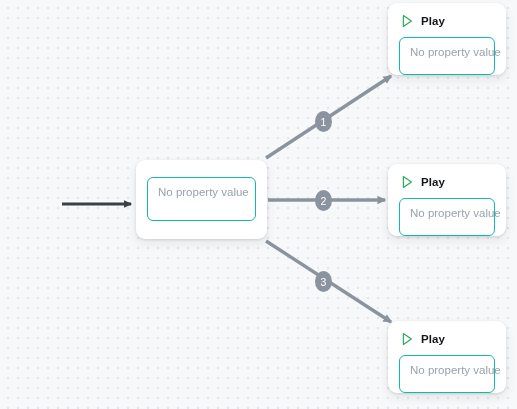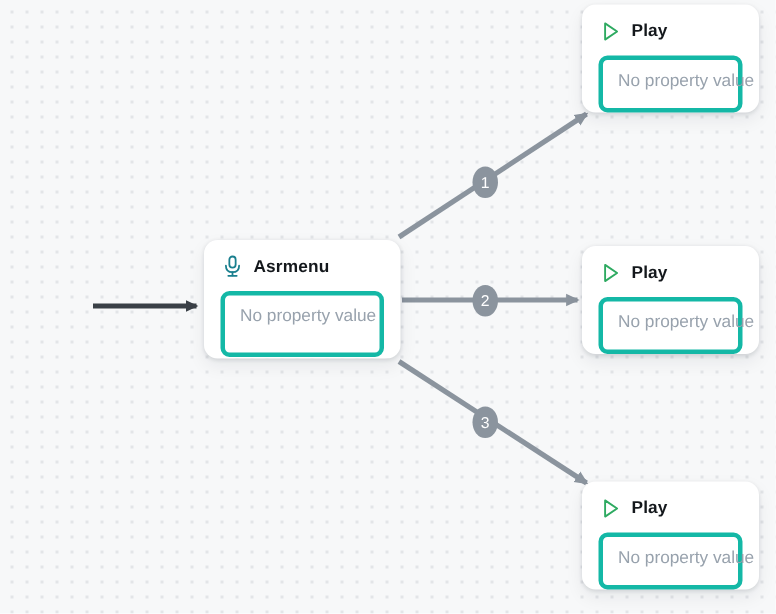--- a/index.html
+++ b/index.html
@@ -92,21 +92,21 @@
   }
   .node-title {
     font-size: 11.5px;
     font-weight: bold;
     color: #14181c;
     letter-spacing: .1px;
     white-space: nowrap;
   }
   .node-body {
     margin-top: 8px;
-    border: 3px solid #14b8a6;
+    border: 1px solid #14b8a6;
     border-radius: 6px;
     background: #ffffff;
     box-sizing: border-box;
     display: flex;
     align-items: flex-start;
     padding: 8px 10px;
     cursor: text;
   }
   .node-body .ph {
     font-size: 11.5px;
@@ -176,31 +176,20 @@
       <line class="hit" x1="266" y1="241" x2="391" y2="322" stroke="#8b949e" stroke-width="3.4" marker-end="url(#arrow-gray)"></line>
     </g>
   </svg>
 
   <div class="edge-badge" id="badge-1">1</div>
   <div class="edge-badge" id="badge-2">2</div>
   <div class="edge-badge" id="badge-3">3</div>
 
 
   <div class="node" id="node-asrmenu">
-    <div class="node-header">
-      <span class="node-icon">
-        <svg width="14" height="15" viewBox="0 0 14 15" aria-hidden="true">
-          <rect x="4.9" y="1" width="4.2" height="7.4" rx="2.1" stroke="#1a7f8e" stroke-width="1.2" fill="none"></rect>
-          <path d="M2.6 7.1 C2.6 10.0 4.5 11.4 7 11.4 C9.5 11.4 11.4 10.0 11.4 7.1" stroke="#1a7f8e" stroke-width="1.2" fill="none" stroke-linecap="round"></path>
-          <path d="M7 11.4 L7 13.6" stroke="#1a7f8e" stroke-width="1.2" stroke-linecap="round"></path>
-          <path d="M4.2 13.9 L9.8 13.9" stroke="#1a7f8e" stroke-width="1.2" stroke-linecap="round"></path>
-        </svg>
-      </span>
-      <span class="node-title">Asrmenu</span>
-    </div>
     <div class="node-body">
       <span class="ph">No property value</span>
     </div>
   </div>
 
   <div class="node play-node" id="node-play-1">
     <div class="node-header">
       <span class="node-icon">
         <svg width="14" height="14" viewBox="0 0 14 14" aria-hidden="true">
           <path d="M3.4 1.6 L11.4 7 L3.4 12.4 Z" stroke="#2eaa61" stroke-width="1.25" fill="none" stroke-linejoin="round"></path>

